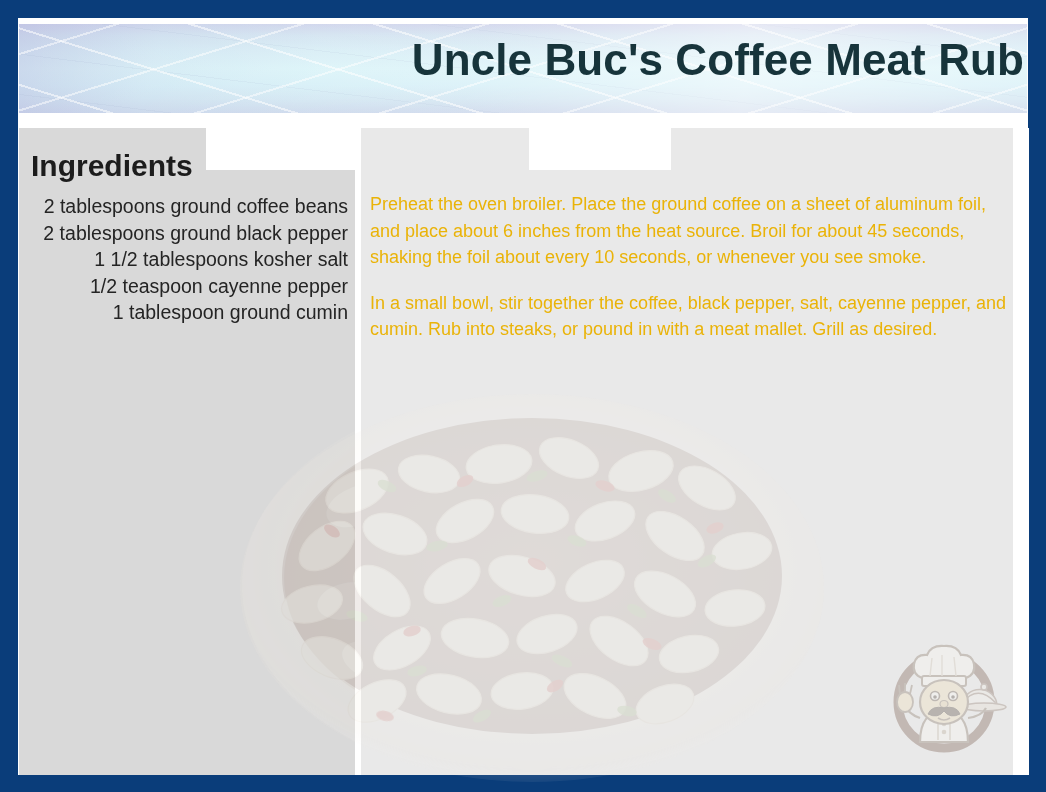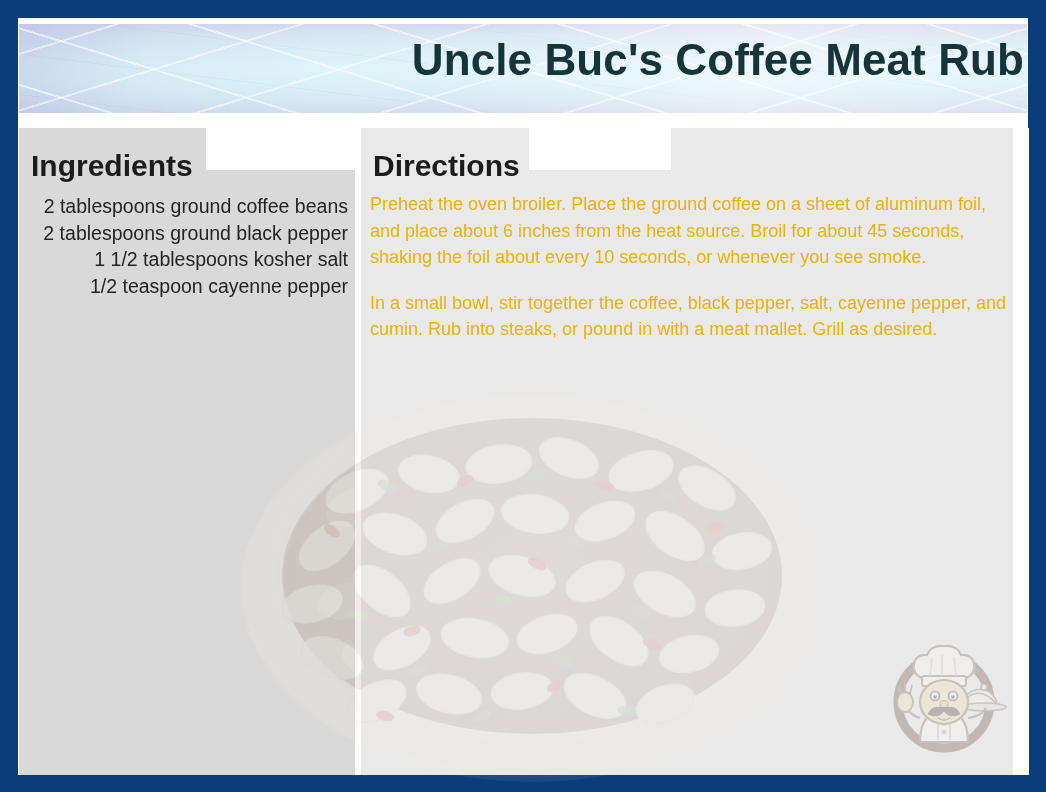--- a/index.html
+++ b/index.html
@@ -352,27 +352,27 @@
           <ellipse cx="300" cy="178" rx="10" ry="5" transform="rotate(26 300 178)"></ellipse>
           <ellipse cx="175" cy="245" rx="9" ry="5" transform="rotate(-16 175 245)"></ellipse>
           <ellipse cx="415" cy="258" rx="10" ry="5" transform="rotate(22 415 258)"></ellipse>
           <ellipse cx="318" cy="300" rx="9" ry="5" transform="rotate(-32 318 300)"></ellipse>
           <ellipse cx="148" cy="330" rx="9" ry="5" transform="rotate(14 148 330)"></ellipse>
         </g>
       </svg>
     </div>
 
     <h2 class="section-heading" id="ingredients-heading">Ingredients</h2>
-    <h2 class="section-heading" id="directions-heading">Directions</h2>
 
     <ul id="ingredients-list">
       <li>2 tablespoons ground coffee beans</li>
       <li>2 tablespoons ground black pepper</li>
       <li>1 1/2 tablespoons kosher salt</li>
       <li>1/2 teaspoon cayenne pepper</li>
+      <li>1 tablespoon ground cumin</li>
     </ul>
 
     <div id="directions-body">
       <p>Preheat the oven broiler. Place the ground coffee on a sheet of aluminum foil, and place about 6 inches from the heat source. Broil for about 45 seconds, shaking the foil about every 10 seconds, or whenever you see smoke.</p>
       <p>In a small bowl, stir together the coffee, black pepper, salt, cayenne pepper, and cumin. Rub into steaks, or pound in with a meat mallet. Grill as desired.</p>
     </div>
 
     <div id="right-white-edge"></div>
   </div>
 

